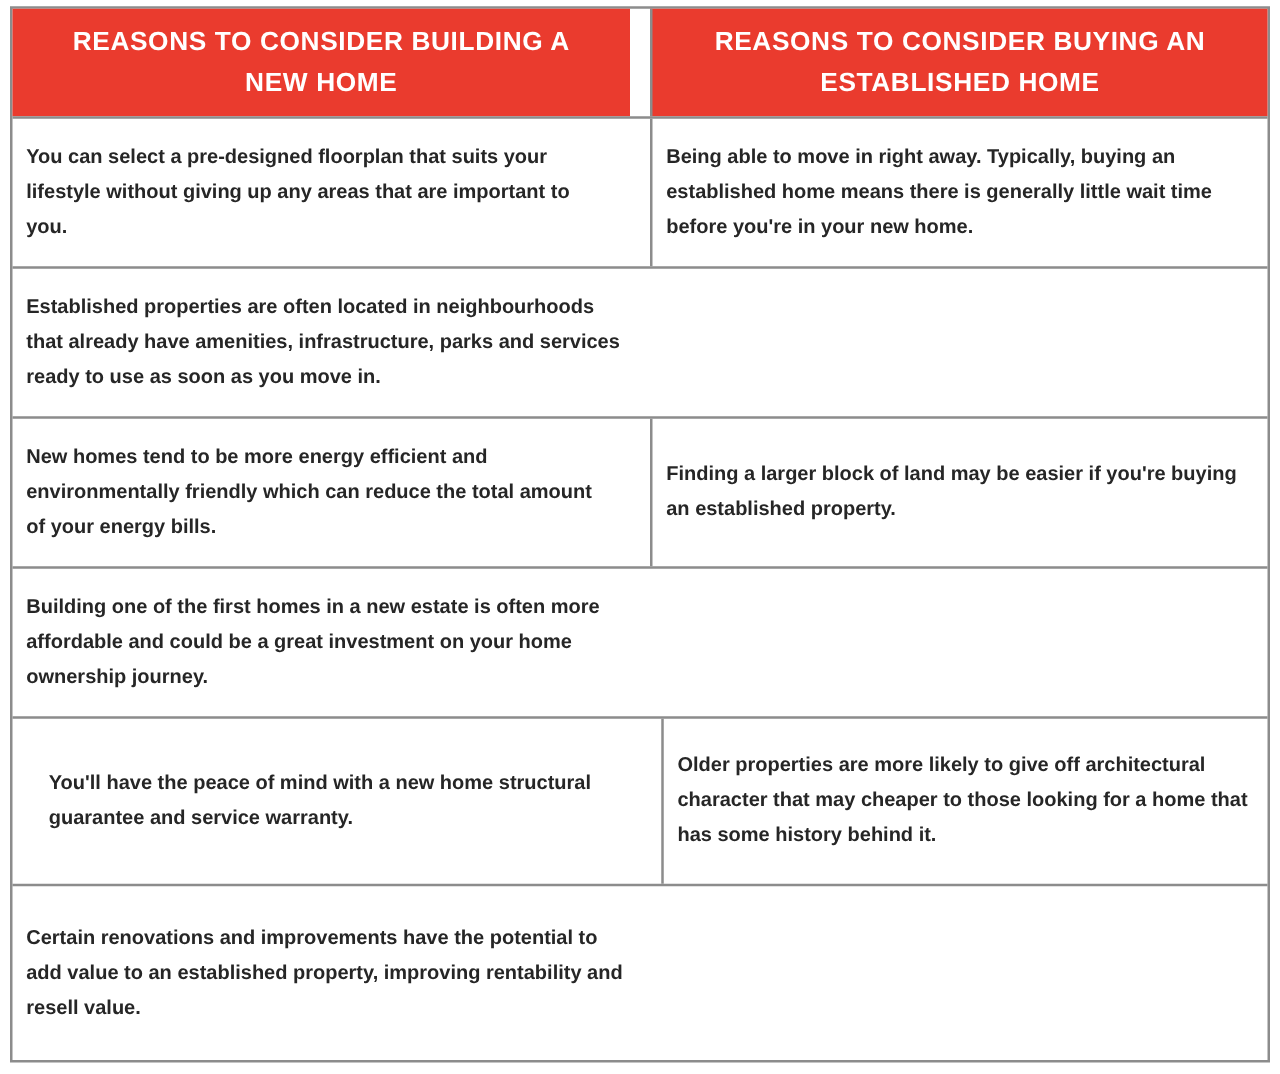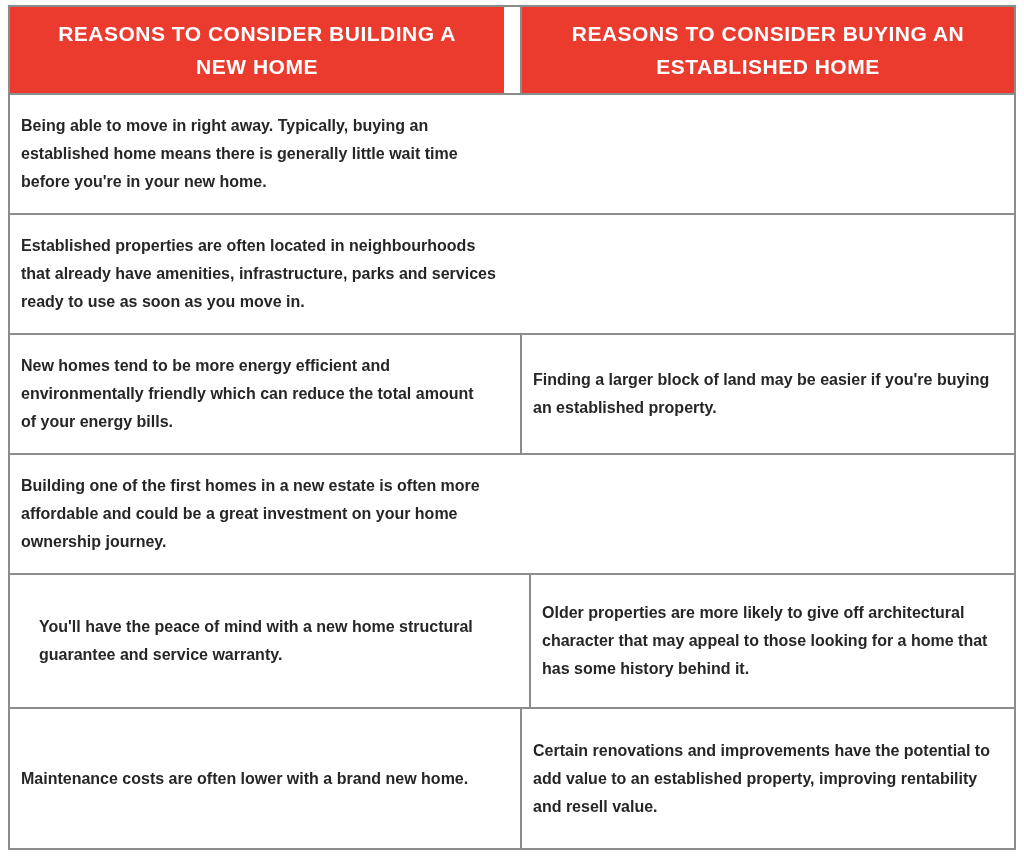--- a/index.html
+++ b/index.html
@@ -74,20 +74,23 @@
     <div class="t-cell">
       <div class="header-text">REASONS TO CONSIDER BUILDING A NEW HOME</div>
     </div>
     <div class="t-cell">
       <div class="header-text">REASONS TO CONSIDER BUYING AN ESTABLISHED HOME</div>
     </div>
   </div>
 
   <div class="t-row body-row-1">
     <div class="t-cell">
+      <div class="cell-text">You can select a pre-designed floorplan that suits your lifestyle without giving up any areas that are important to you.</div>
+    </div>
+    <div class="t-cell">
       <div class="cell-text">Being able to move in right away. Typically, buying an established home means there is generally little wait time before you're in your new home.</div>
     </div>
   </div>
 
   <div class="t-row body-row-2">
     <div class="t-cell">
       <div class="cell-text">Established properties are often located in neighbourhoods that already have amenities, infrastructure, parks and services ready to use as soon as you move in.</div>
     </div>
   </div>
 
@@ -104,26 +107,23 @@
     <div class="t-cell">
       <div class="cell-text">Building one of the first homes in a new estate is often more affordable and could be a great investment on your home ownership journey.</div>
     </div>
   </div>
 
   <div class="t-row body-row-5">
     <div class="t-cell">
       <div class="cell-text">You'll have the peace of mind with a new home structural guarantee and service warranty.</div>
     </div>
     <div class="t-cell">
-      <div class="cell-text">Older properties are more likely to give off architectural character that may appeal to those looking for a home that has some history behind it.</div>
+      <div class="cell-text">Older properties are more likely to give off architectural character that may cheaper to those looking for a home that has some history behind it.</div>
     </div>
   </div>
 
   <div class="t-row body-row-6">
-    <div class="t-cell">
-      <div class="cell-text">Maintenance costs are often lower with a brand new home.</div>
-    </div>
     <div class="t-cell">
       <div class="cell-text">Certain renovations and improvements have the potential to add value to an established property, improving rentability and resell value.</div>
     </div>
   </div>
 
 </div>
 
 </body></html>

